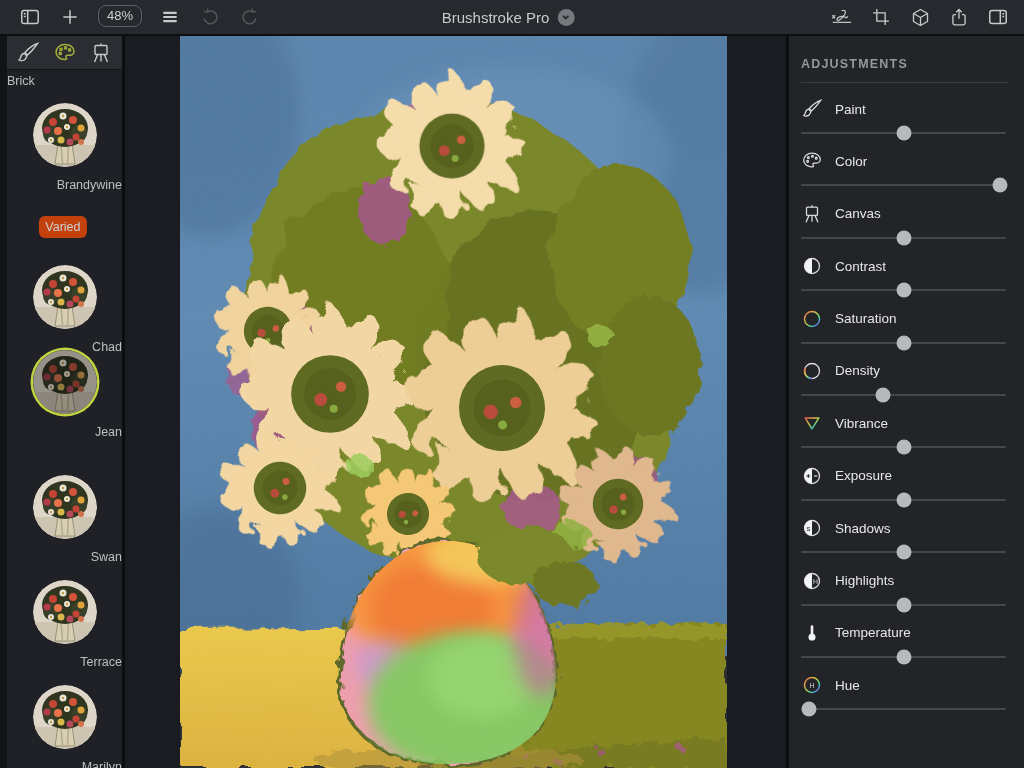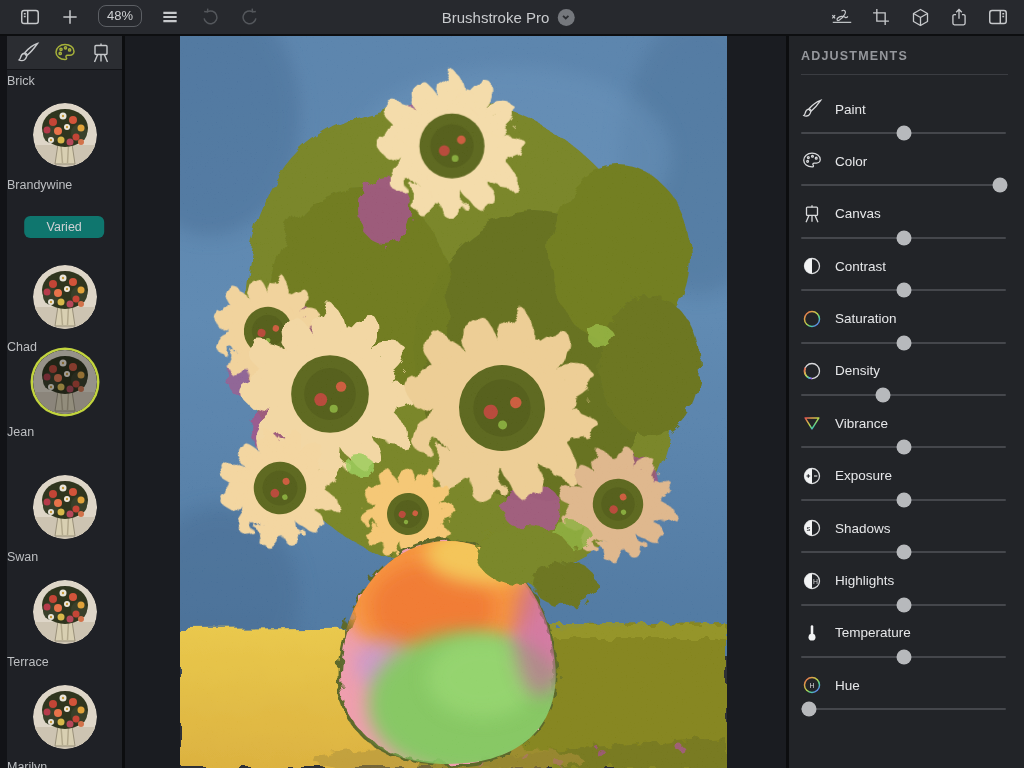--- a/index.html
+++ b/index.html
@@ -16,37 +16,37 @@
   .zoom-pill{border:1.5px solid #5c5f64;border-radius:8px;padding:2px 8px;color:#cfd1d3;font-size:13px;line-height:16px;}
   .tb-title{position:absolute;left:50%;transform:translateX(-53%);display:flex;align-items:center;gap:8px;color:#c9cbce;font-size:15px;}
   .chev-badge{width:17px;height:17px;border-radius:50%;background:#75787d;display:flex;align-items:center;justify-content:center;}
 
   
   .sidebar{position:absolute;left:0;top:36px;width:125px;bottom:0;background:#1f2126;border-right:3px solid #0c0d0f;box-sizing:border-box;overflow:hidden;}
   .edge-strip{position:absolute;left:0;top:0;bottom:0;width:7px;background:#121317;}
   .tabbar{position:absolute;left:7px;right:0;top:0;height:33px;background:#2b2d32;border-bottom:1px solid #131418;display:flex;align-items:center;justify-content:space-evenly;}
   .tab{display:flex;align-items:center;justify-content:center;width:30px;height:30px;}
   .preset-label,.scrolled-label{position:absolute;left:7px;right:0;text-align:left;color:#bdbfc2;font-size:12.5px;height:15px;line-height:15px;}
-  .preset{position:absolute;left:7px;right:0;text-align:left;}
+  .preset{position:absolute;left:7px;right:0;text-align:right;}
   .thumb-wrap{width:64px;height:64px;margin:0 auto;border-radius:50%;position:relative;}
   .thumb-wrap svg{display:block;border-radius:50%;}
   .preset.selected .thumb-wrap{box-shadow:0 0 0 2.5px #c2d43e;}
   .preset.selected .thumb-wrap svg{filter:brightness(.68) saturate(.85);}
   .preset .p-name{display:block;margin-top:11px;color:#bdbfc2;font-size:12.5px;}
-  .varied-btn{position:absolute;left:50%;transform:translateX(-46%);width:80px;height:22px;background:#0f766e;border:none;border-radius:6px;color:#cfd1d4;font-size:12.5px;font-family:inherit;}
+  .varied-btn{position:absolute;left:50%;transform:translateX(-46%);width:48px;height:22px;background:#c2410c;border:none;border-radius:6px;color:#cfd1d4;font-size:12.5px;font-family:inherit;}
 
   
   .canvas-area{position:absolute;left:125px;top:36px;right:238px;bottom:0;background:#1a1c21;}
   .painting{position:absolute;left:55px;top:0;width:547px;height:732px;}
   .painting svg{display:block;}
 
   
   .rightpanel{position:absolute;right:0;top:36px;width:238px;bottom:0;background:#222428;border-left:3px solid #0c0d0f;box-sizing:border-box;overflow:hidden;}
   .panel-inner{padding:0 16px 0 12px;}
-  .panel-header{height:60px;box-sizing:border-box;padding-top:13px;}
+  .panel-header{height:60px;box-sizing:border-box;padding-top:21px;}
   .panel-header .ph-text{color:#95979c;font-size:12.5px;letter-spacing:1.2px;font-weight:bold;}
   .panel-header .ph-rule{margin-top:11px;height:1px;background:#3b3d42;}
   .adj-row{position:relative;height:52.4px;}
   .adj-head{display:flex;align-items:center;gap:12px;height:26px;}
   .adj-icon{width:22px;height:22px;display:flex;align-items:center;justify-content:center;}
   .adj-label{color:#e6e7e9;font-size:13.5px;}
   .adj-slider{position:absolute;left:0;right:2px;top:29px;height:16px;}
   .adj-track{position:absolute;left:0;right:0;top:7px;height:2px;background:#45474c;border-radius:1px;}
   .adj-thumb{position:absolute;top:8px;width:15px;height:15px;border-radius:50%;background:#b7b9bc;transform:translate(-50%,-50%);}
 </style>

